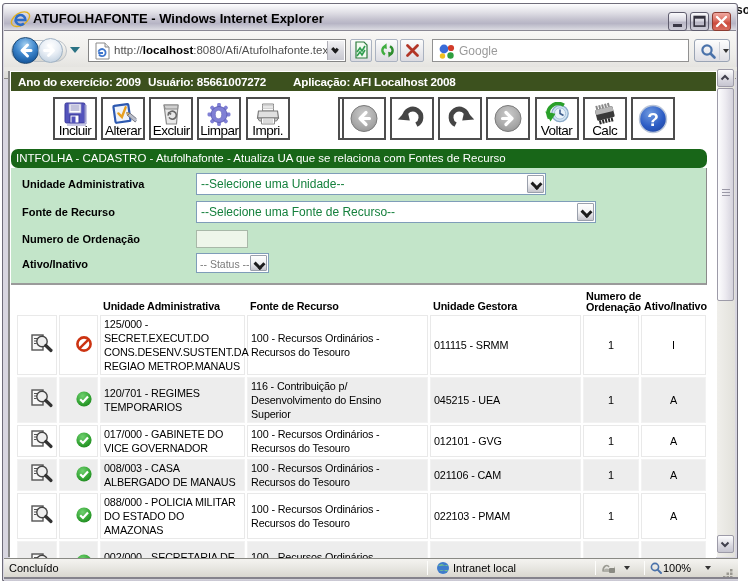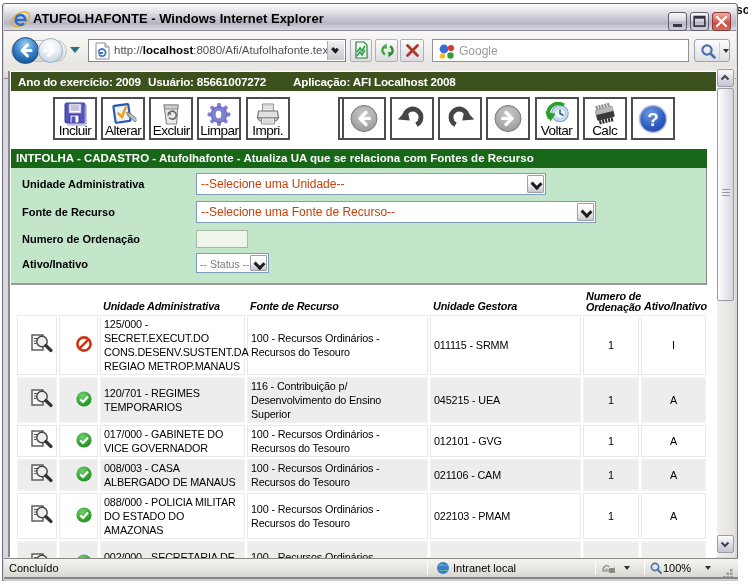--- a/index.html
+++ b/index.html
@@ -55,39 +55,39 @@
 #greenbar span { position:absolute; top:3px; white-space:nowrap; }
 
 .toolbtn { position:absolute; top:25px; width:44px; height:43px; background:#fff;
   border:2px solid #4d4d4d; text-align:center; }
 .toolbtn .lbl { position:absolute; bottom:0px; width:100%; font-size:13.5px; color:#000; letter-spacing:-0.5px;}
 .toolbtn svg { position:absolute; top:3px; left:50%; transform:translateX(-50%); }
 .toolbtn.noicon svg { top:5px; }
 
 #formbox { position:absolute; left:1px; top:77px; width:696px; height:206px; }
 #formhdr { position:absolute; left:0; top:0; width:100%; height:19px; background:#186618;
-  color:#fff; font-size:11.5px; font-weight:bold; padding:3px 9px 0 5px; }
+  color:#fff; font-size:11.5px; font-weight:normal; padding:3px 9px 0 5px;border-radius:7px; }
 #formbody { position:absolute; left:0; top:19px; width:100%; height:117px; background:#c3e5c9;
   border-right:1px solid #8a8a8a; border-bottom:2px solid #9a9a9a; }
 .flabel { position:absolute; left:11px; font-size:11px; font-weight:bold; color:#000; }
 .fsel { position:absolute; left:185px; background:#fff; border:1px solid #7f9db9; }
-.fsel .seltext { position:absolute; left:4px; top:3px; font-size:12px; color:#c2410c; white-space:nowrap;}
+.fsel .seltext { position:absolute; left:4px; top:3px; font-size:12px; color:#15803d; white-space:nowrap;}
 .fsel .selbtn { position:absolute; right:1px; top:1px; bottom:1px; width:17px;
   background:linear-gradient(180deg,#fefefe,#f2f2f4 50%,#d2d2d8 85%,#c6c6cc); border:1px solid #9aa0ac; border-radius:1px; }
 .selbtn:after { content:""; position:absolute; left:3.5px; top:3.5px; width:6px; height:5px;
   border-right:3px solid #1c1c1c; border-bottom:3px solid #1c1c1c; transform:rotate(45deg); }
 
 #tbl { position:absolute; left:5px; top:217px; border-collapse:separate; border-spacing:2px; table-layout:fixed; width:693px;
   font-size:10.8px; letter-spacing:-0.15px; color:#000; }
 #tbl td { line-height:14px; padding:1px 3px; vertical-align:middle; white-space:nowrap; }
 #tbl tr.hdr td { font-weight:bold; padding:0 3px; vertical-align:bottom; }
 #tbl td.ic { text-align:center; padding:0 0 0 10px; }
 tr.w td { background:#fff; border:1px solid #e9e9e9; }
 tr.g td { background:#ededed; border:1px solid #f2f2f2; }
-tr.hdr td { background:#fff !important; border:none !important;font-style:italic; }
+tr.hdr td { background:#fff !important; border:none !important; }
 
 #statusbar { position:absolute; left:1px; top:554px; width:734px; height:19px;
   background:linear-gradient(180deg,#f4f3f0 0%,#e9e8e3 45%,#d9d7cf 100%);
   border-top:1px solid #898984; font-size:11px; color:#000; }
 .sep { position:absolute; top:2px; bottom:2px; width:1px; background:#a8a69e; border-right:1px solid #fdfdfb; }
 #botframe { position:absolute; left:1px; top:573px; width:734px; height:4px;
   background:linear-gradient(180deg,#85838c 0px,#85838c 2px,#d8d7dd 2px,#c6c4d0 100%); }
 </style>
 </head>
 <body>

